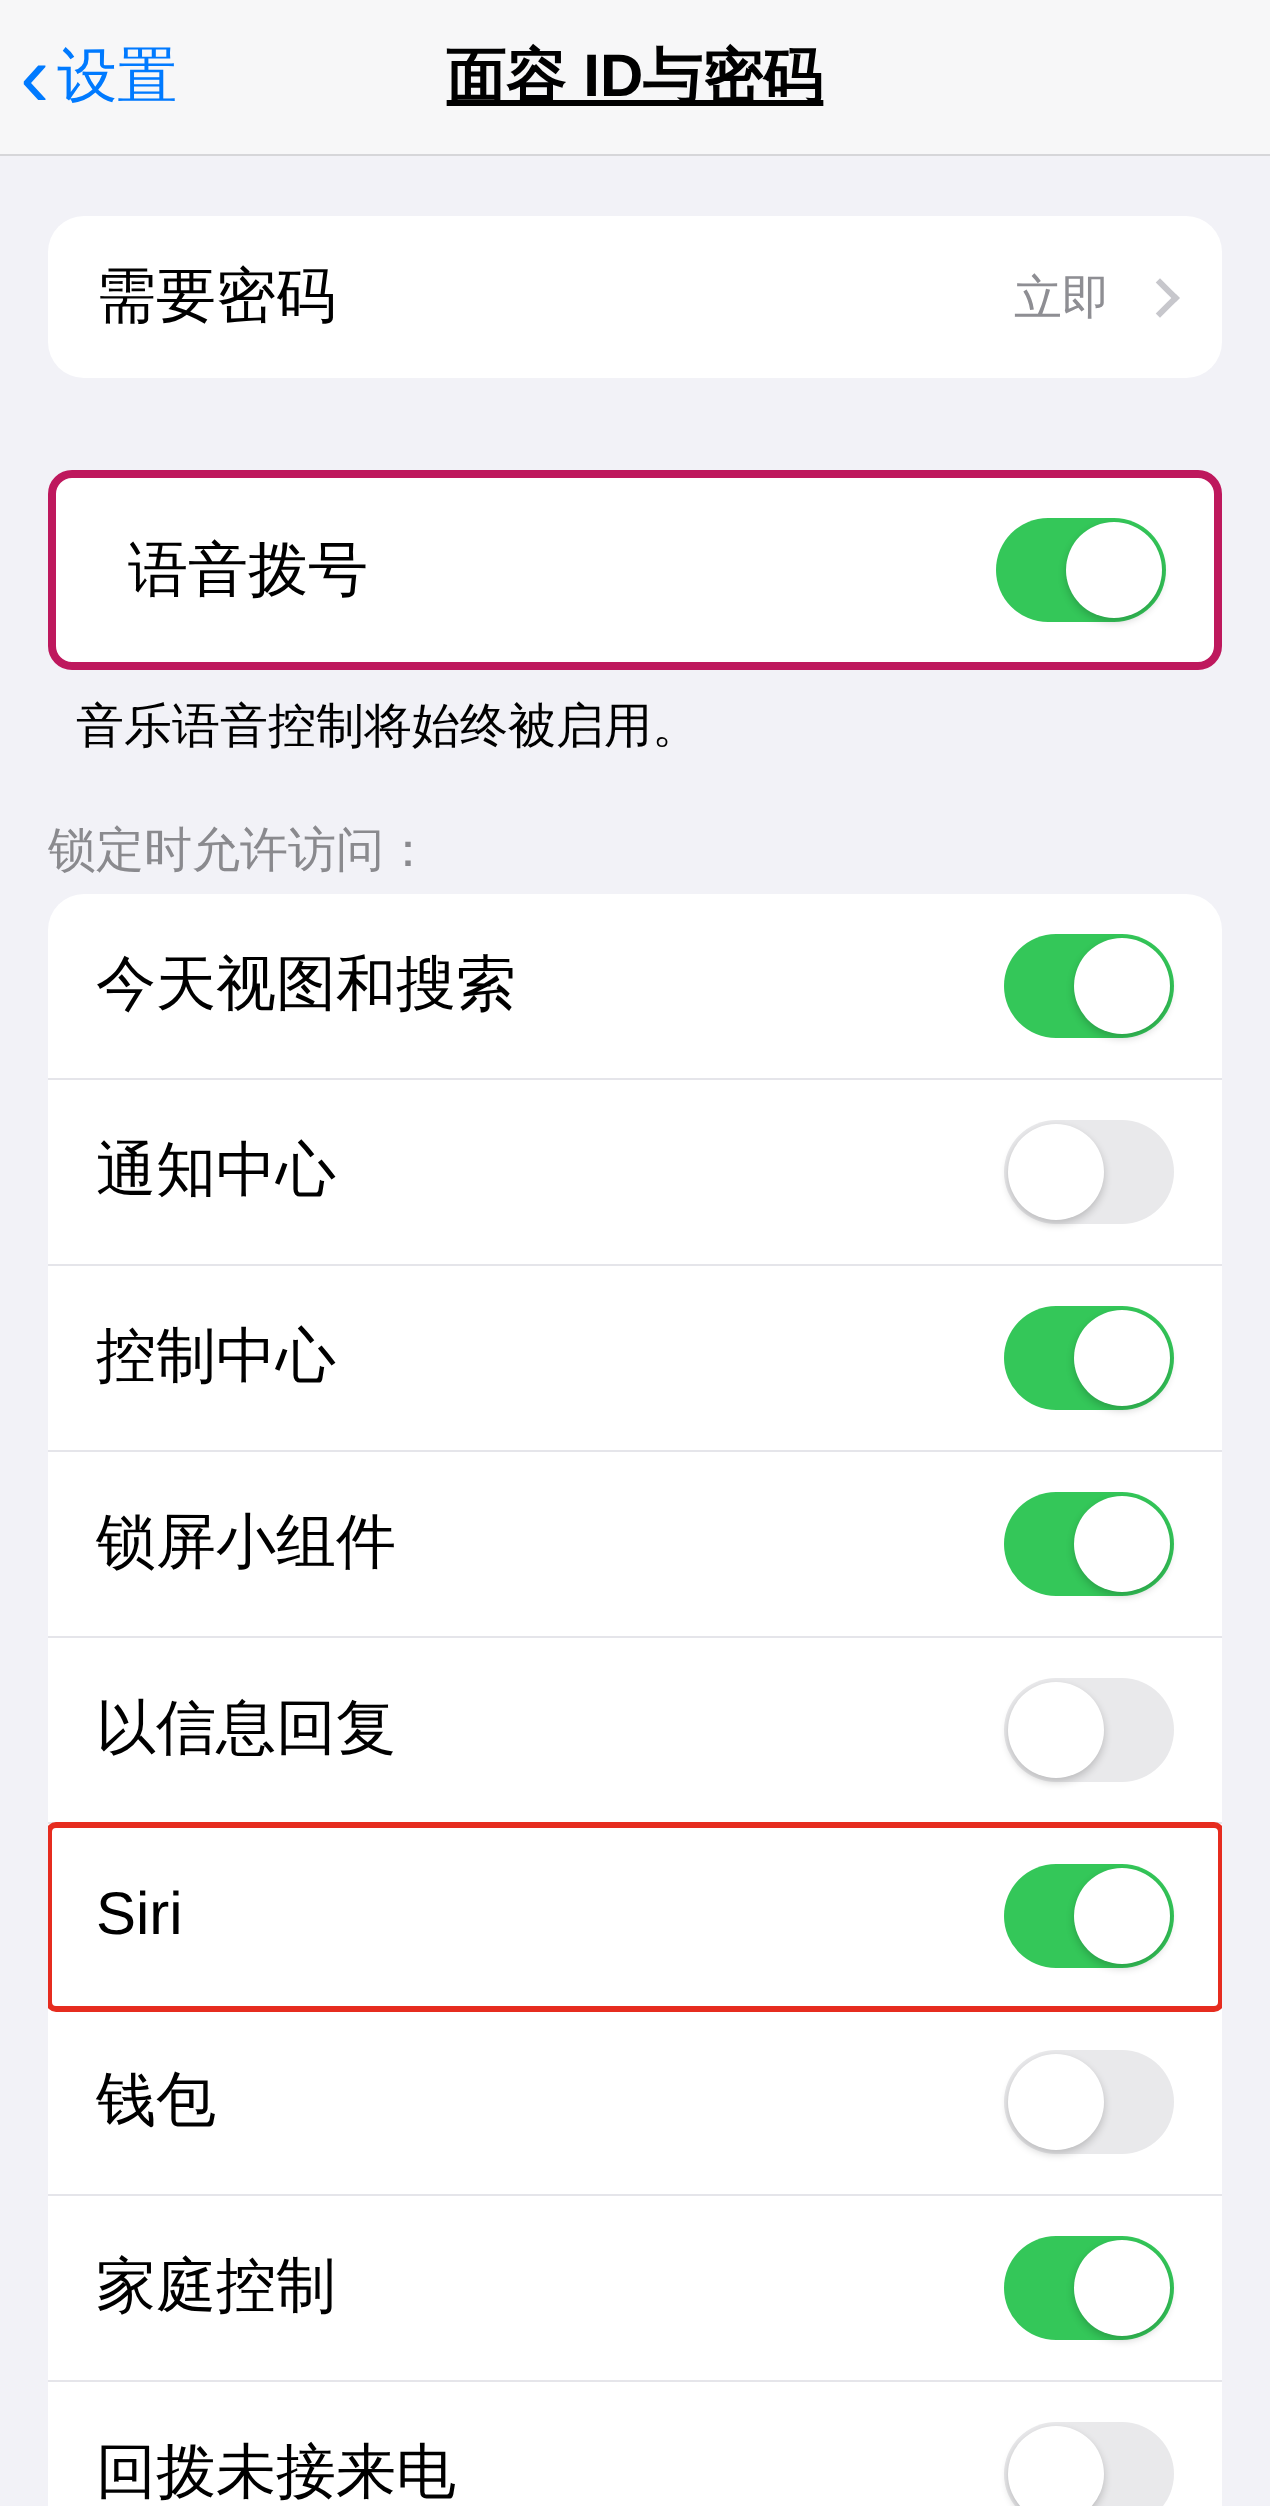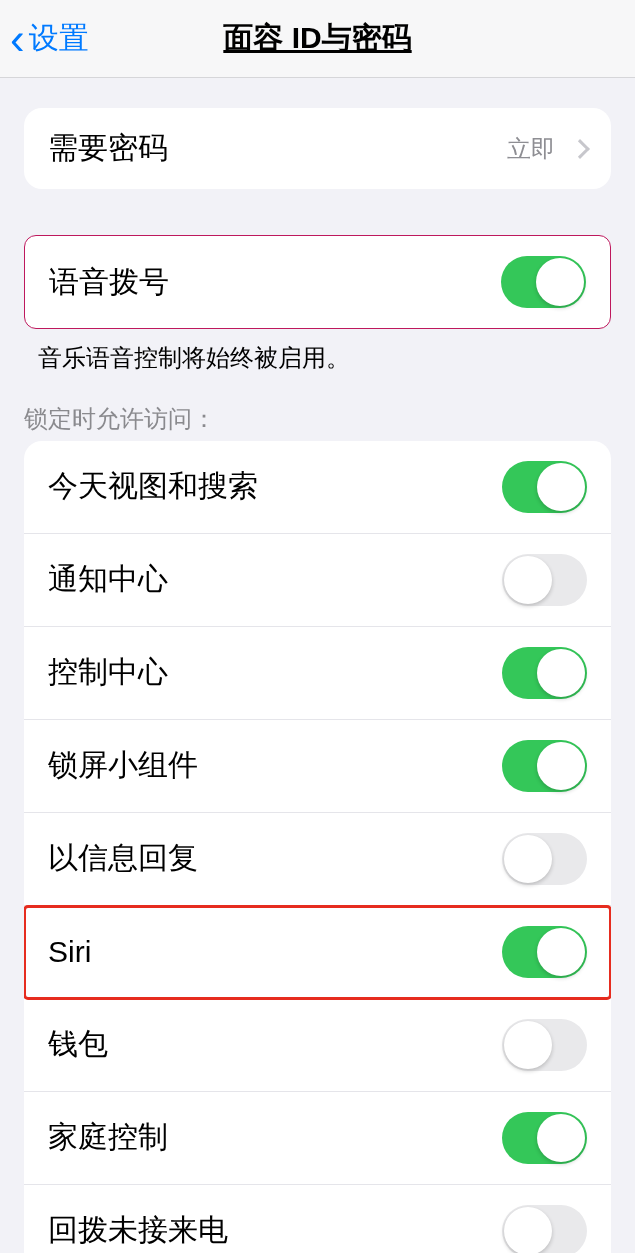--- a/index.html
+++ b/index.html
@@ -50,22 +50,23 @@
     .content {
       padding: 0;
     }
     .group {
       margin: 28px 24px 0 24px;
       background: #ffffff;
       border-radius: 18px;
       overflow: hidden;
     }
     .group.highlight-box {
-      border: 1px solid #be185d;
+      border: 4px solid #be185d;
       border-radius: 12px;
+      padding-left: 12px;
     }
     .row {
       display: flex;
       align-items: center;
       justify-content: space-between;
       padding: 20px 24px;
       min-height: 80px;
       border-bottom: 1px solid #e5e5ea;
     }
     .row:last-child {

